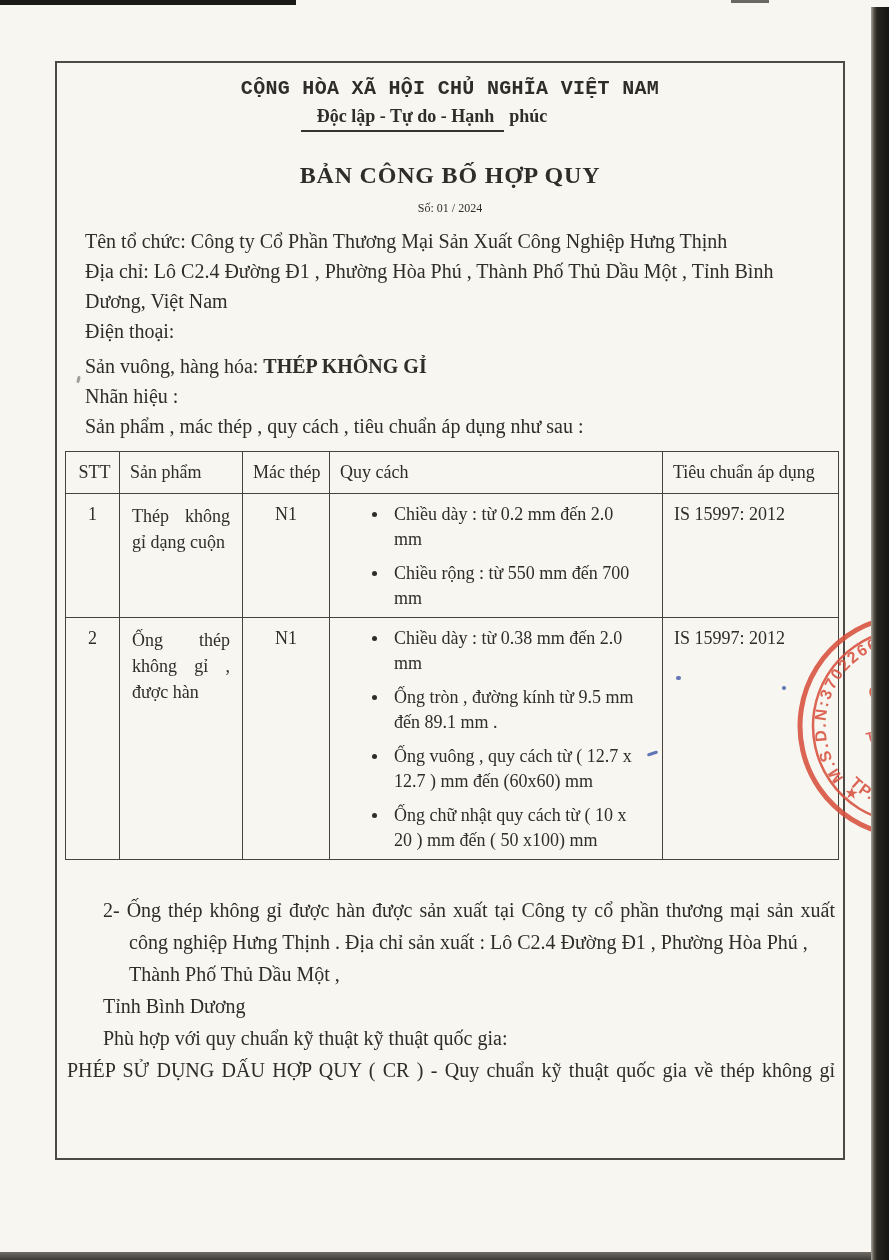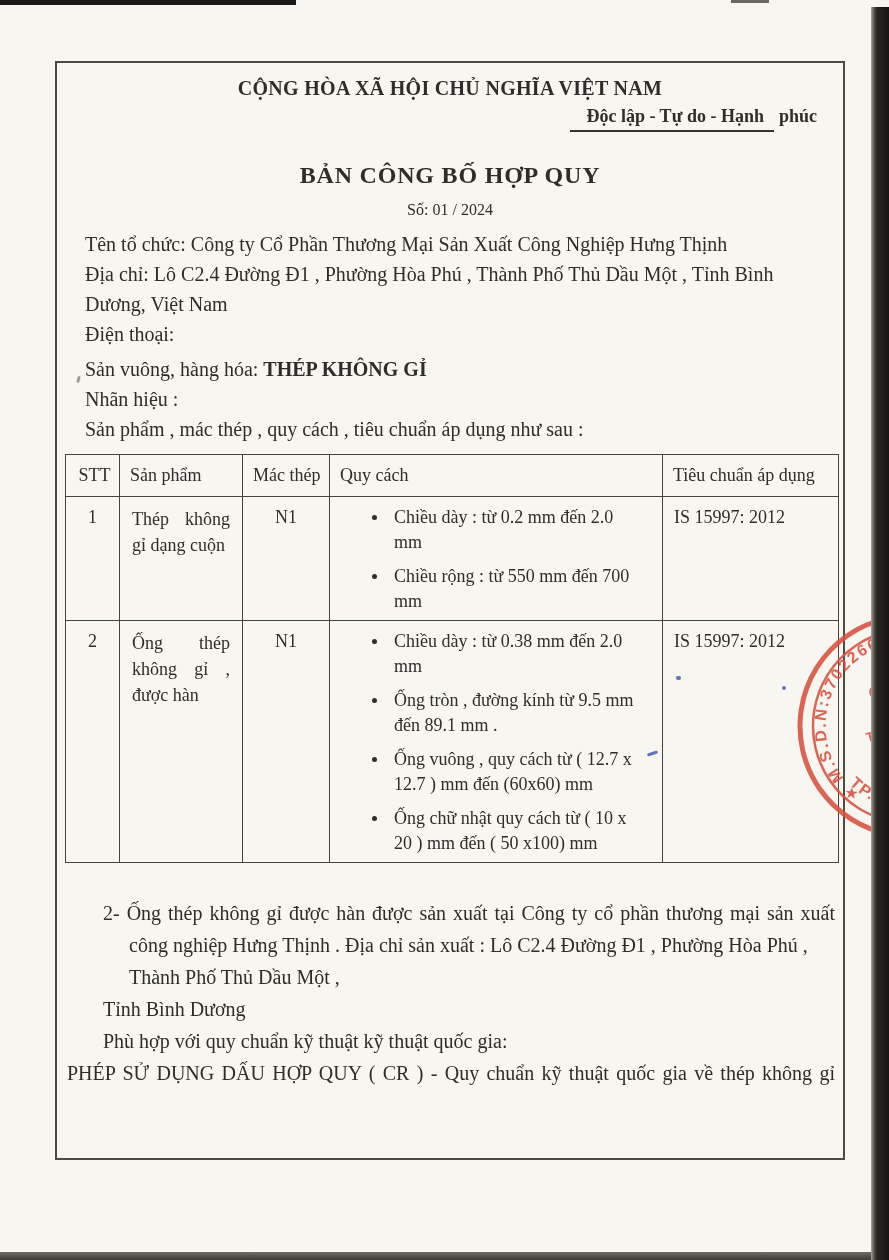--- a/index.html
+++ b/index.html
@@ -19,26 +19,26 @@
   .speck{position:absolute;background:#3c55a8;border-radius:2px;opacity:.8;}
   .speck.s1{left:676px;top:676px;width:5px;height:4px;}
   .speck.s2{left:647px;top:752px;width:11px;height:3px;transform:rotate(-18deg);}
   .speck.s3{left:782px;top:686px;width:4px;height:4px;}
   .speck.s4{left:77px;top:376px;width:3px;height:7px;background:#8a8880;transform:rotate(14deg);}
 
   
   .frame{position:absolute;left:55px;top:61px;width:790px;height:1099px;
     border:2px solid #4b4a44;box-sizing:border-box;padding-top:12px;background:transparent;}
 
-  .line-republic{text-align:center;font-weight:bold;font-size:20px;letter-spacing:.3px;margin:2px 0 0;}
-  .line-motto{text-align:right;font-weight:bold;font-size:18px;margin:6px 0 0;transform:translateX(-26px);}
+  .line-republic{text-align:center;font-weight:bold;font-size:20px;letter-spacing:.3px;margin:2px 0 0;font-family:Liberation Mono, monospace;}
+  .line-motto{text-align:center;font-weight:bold;font-size:18px;margin:6px 0 0;transform:translateX(-26px);}
   .motto-underline{border-bottom:2px solid #35342f;padding:0 10px 3px 16px;display:inline-block;}
   .motto-tail{padding-left:5px;}
   .doc-title{text-align:center;font-weight:bold;font-size:24px;letter-spacing:.8px;margin:30px 0 0;}
-  .doc-number{text-align:center;font-size:16px;margin:12px 0 0;}
+  .doc-number{text-align:center;font-size:12px;margin:12px 0 0;}
 
   .body-block{margin:10px 10px 0 28px;font-size:20px;line-height:30px;}
   .body-block p{margin:0;}
   .product-line{margin-top:5px !important;}
   .bold{font-weight:bold;}
 
   
   table.spec-table{border-collapse:collapse;margin:10px 0 0 8px;table-layout:fixed;border-radius:32px;}
   .spec-table th,.spec-table td{border:1.6px solid #45433c;box-sizing:border-box;
     font-size:18px;font-weight:normal;vertical-align:top;}

